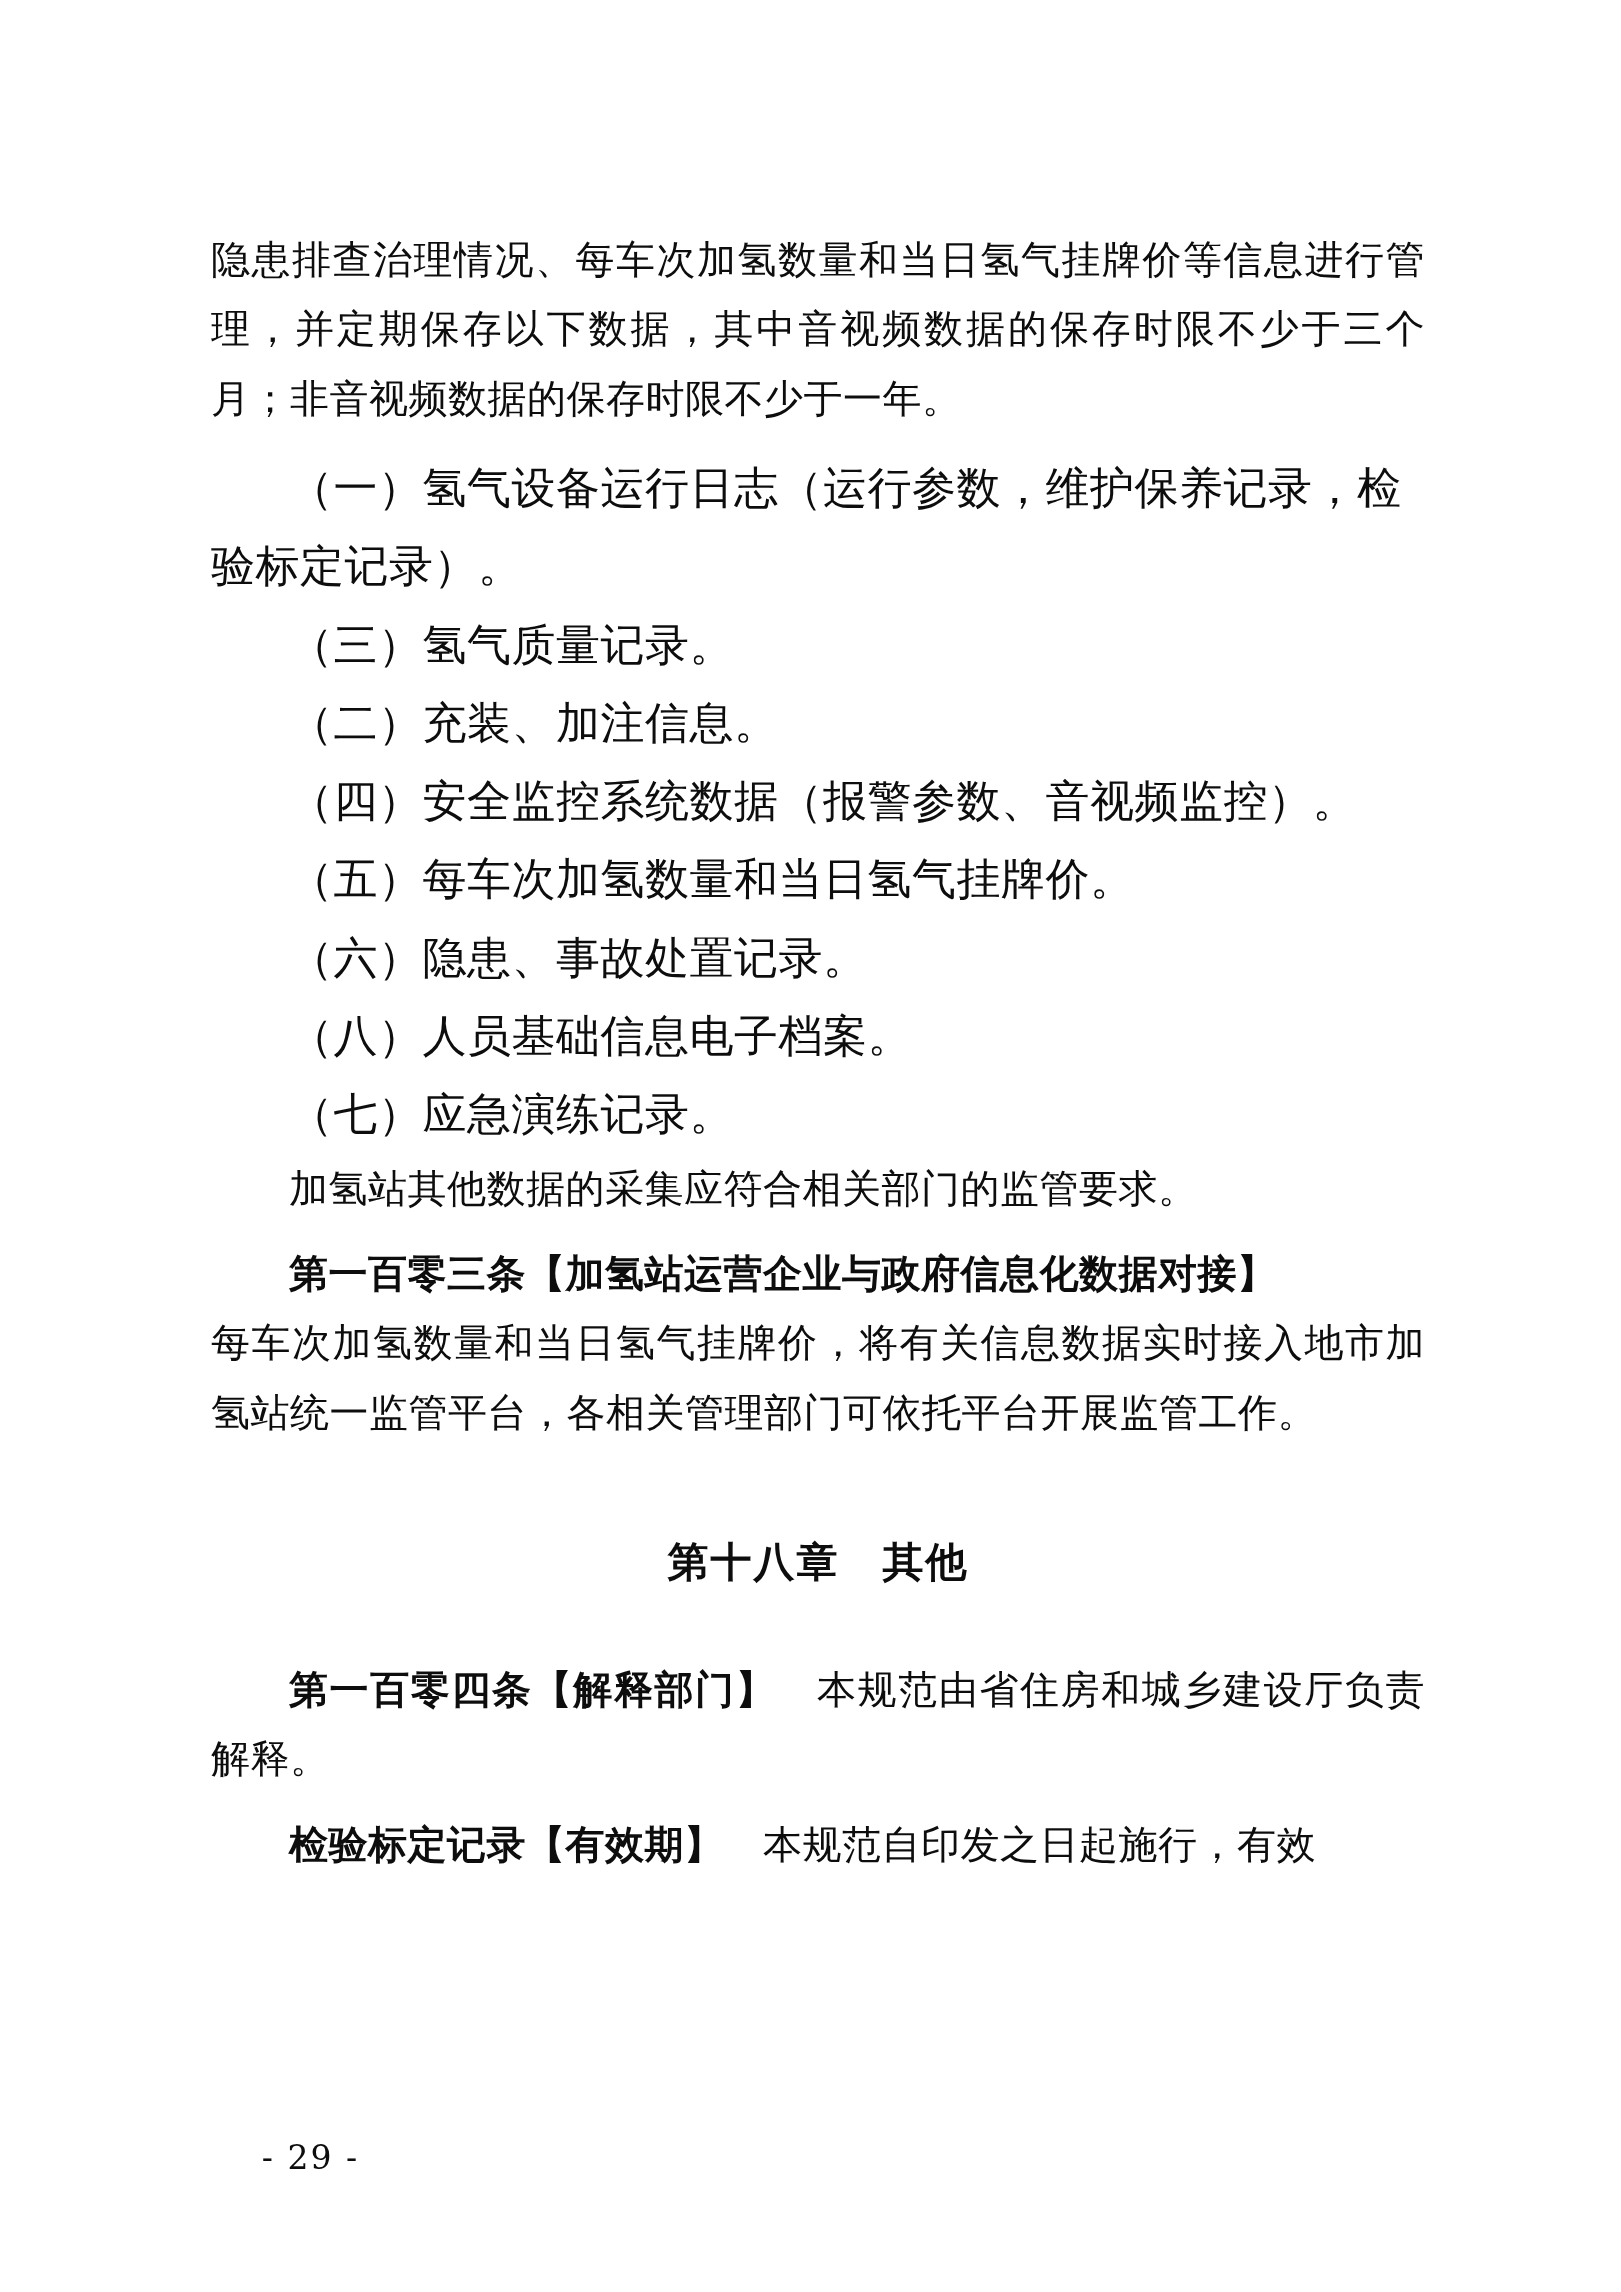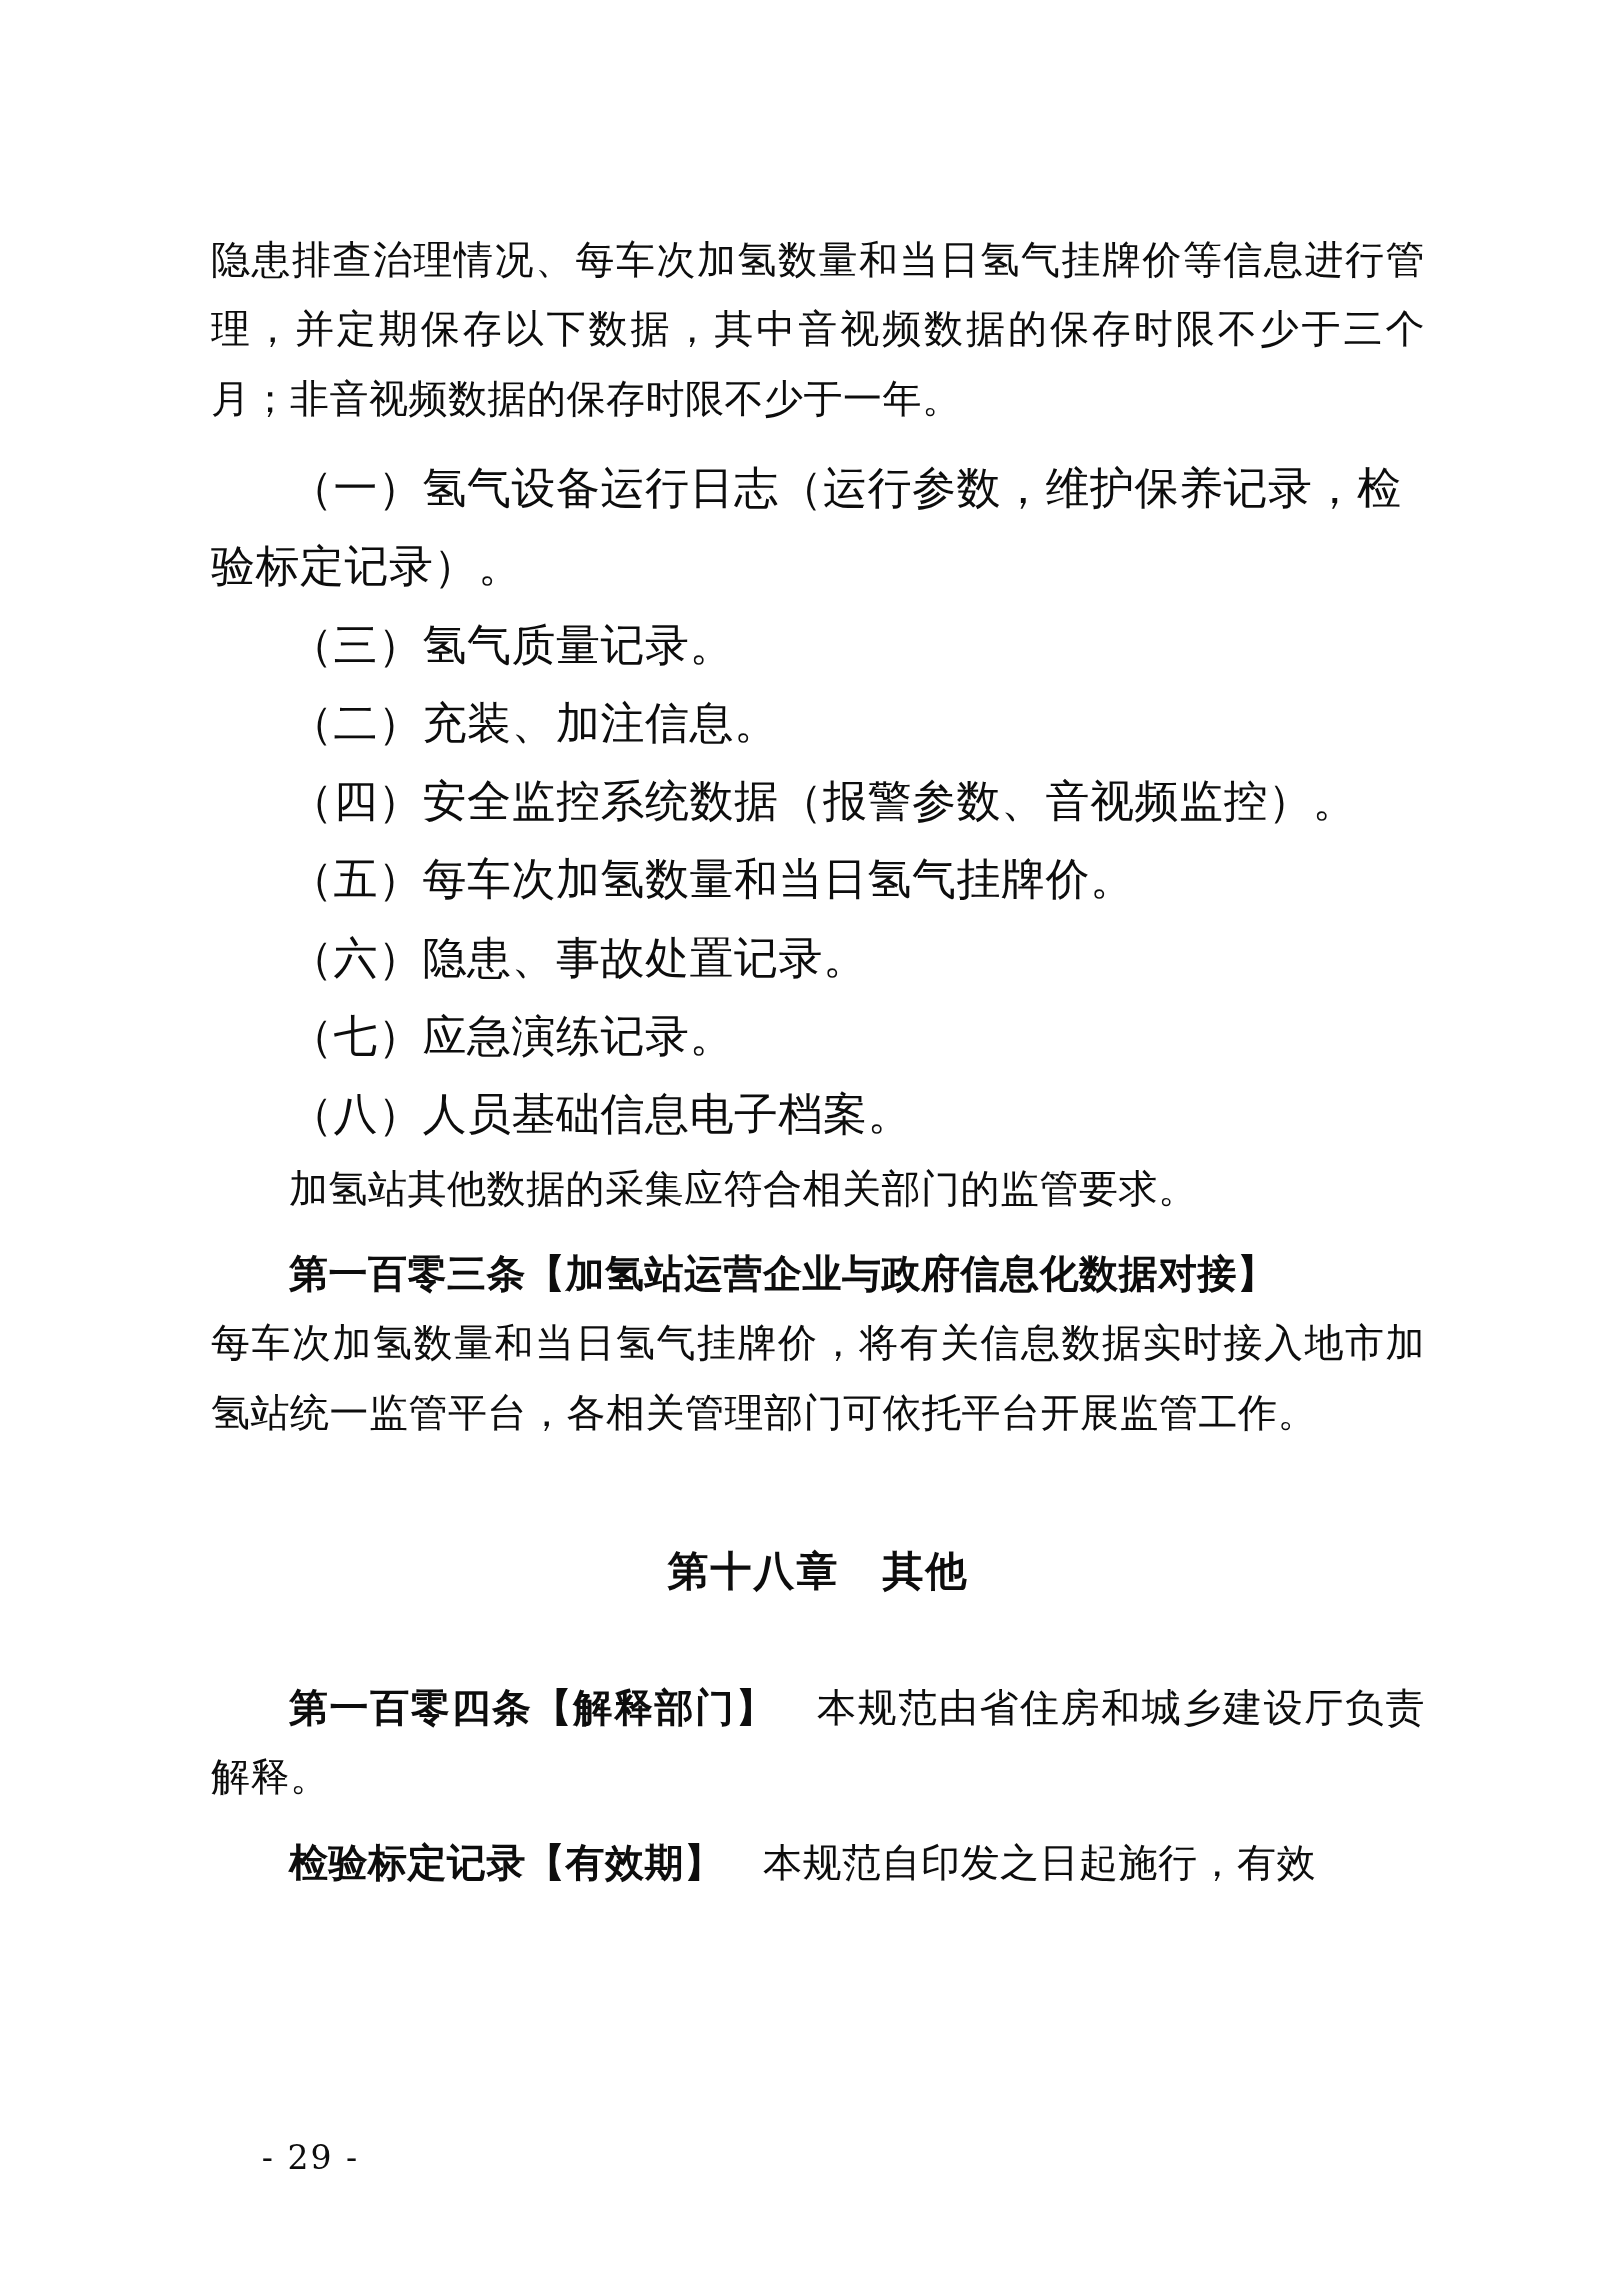--- a/index.html
+++ b/index.html
@@ -52,21 +52,21 @@
     text-align: justify;
     text-justify: inter-ideograph;
     margin: 0;
     text-indent: 78px;
   }
   .chapter-title {
     text-align: center;
     font-size: 41px;
     font-weight: bold;
     letter-spacing: 2px;
-    margin: 13px;
+    margin: 4px;
   }
   .spacer-lg { height: 84px; }
   .spacer-md { height: 61px; }
   .spacer-sm { height: 15.7px; }
   .page-number {
     position: absolute;
     left: 0;
     right: 0;
     bottom: 116px;
     text-align: center;
@@ -87,22 +87,22 @@
   <p class="body-text">隐患排查治理情况、每车次加氢数量和当日氢气挂牌价等信息进行管理，并定期保存以下数据，其中音视频数据的保存时限不少于三个月；非音视频数据的保存时限不少于一年。</p>
 
   <div class="spacer-sm"></div>
 
   <p class="item"><span>（一）</span><span>氢气设备运行日志（运行参数，维护保养记录，检验标定记录）。</span></p>
   <p class="item"><span>（三）</span><span>氢气质量记录。</span></p>
   <p class="item"><span>（二）</span><span>充装、加注信息。</span></p>
   <p class="item"><span>（四）</span><span>安全监控系统数据（报警参数、音视频监控）。</span></p>
   <p class="item"><span>（五）</span><span>每车次加氢数量和当日氢气挂牌价。</span></p>
   <p class="item"><span>（六）</span><span>隐患、事故处置记录。</span></p>
+  <p class="item"><span>（八）</span><span>人员基础信息电子档案。</span></p>
   <p class="item"><span>（七）</span><span>应急演练记录。</span></p>
-  <p class="item"><span>（八）</span><span>人员基础信息电子档案。</span></p>
 
   <p class="article-para">加氢站其他数据的采集应符合相关部门的监管要求。</p>
 
   <div class="spacer-sm"></div>
 
   <p class="body-text indent"><span class="article-head">第一百零三条【加氢站运营企业与政府信息化数据对接】</span></p>
   <p class="body-text">每车次加氢数量和当日氢气挂牌价，将有关信息数据实时接入地市加氢站统一监管平台，各相关管理部门可依托平台开展监管工作。</p>
 
   <div class="spacer-lg"></div>
 

